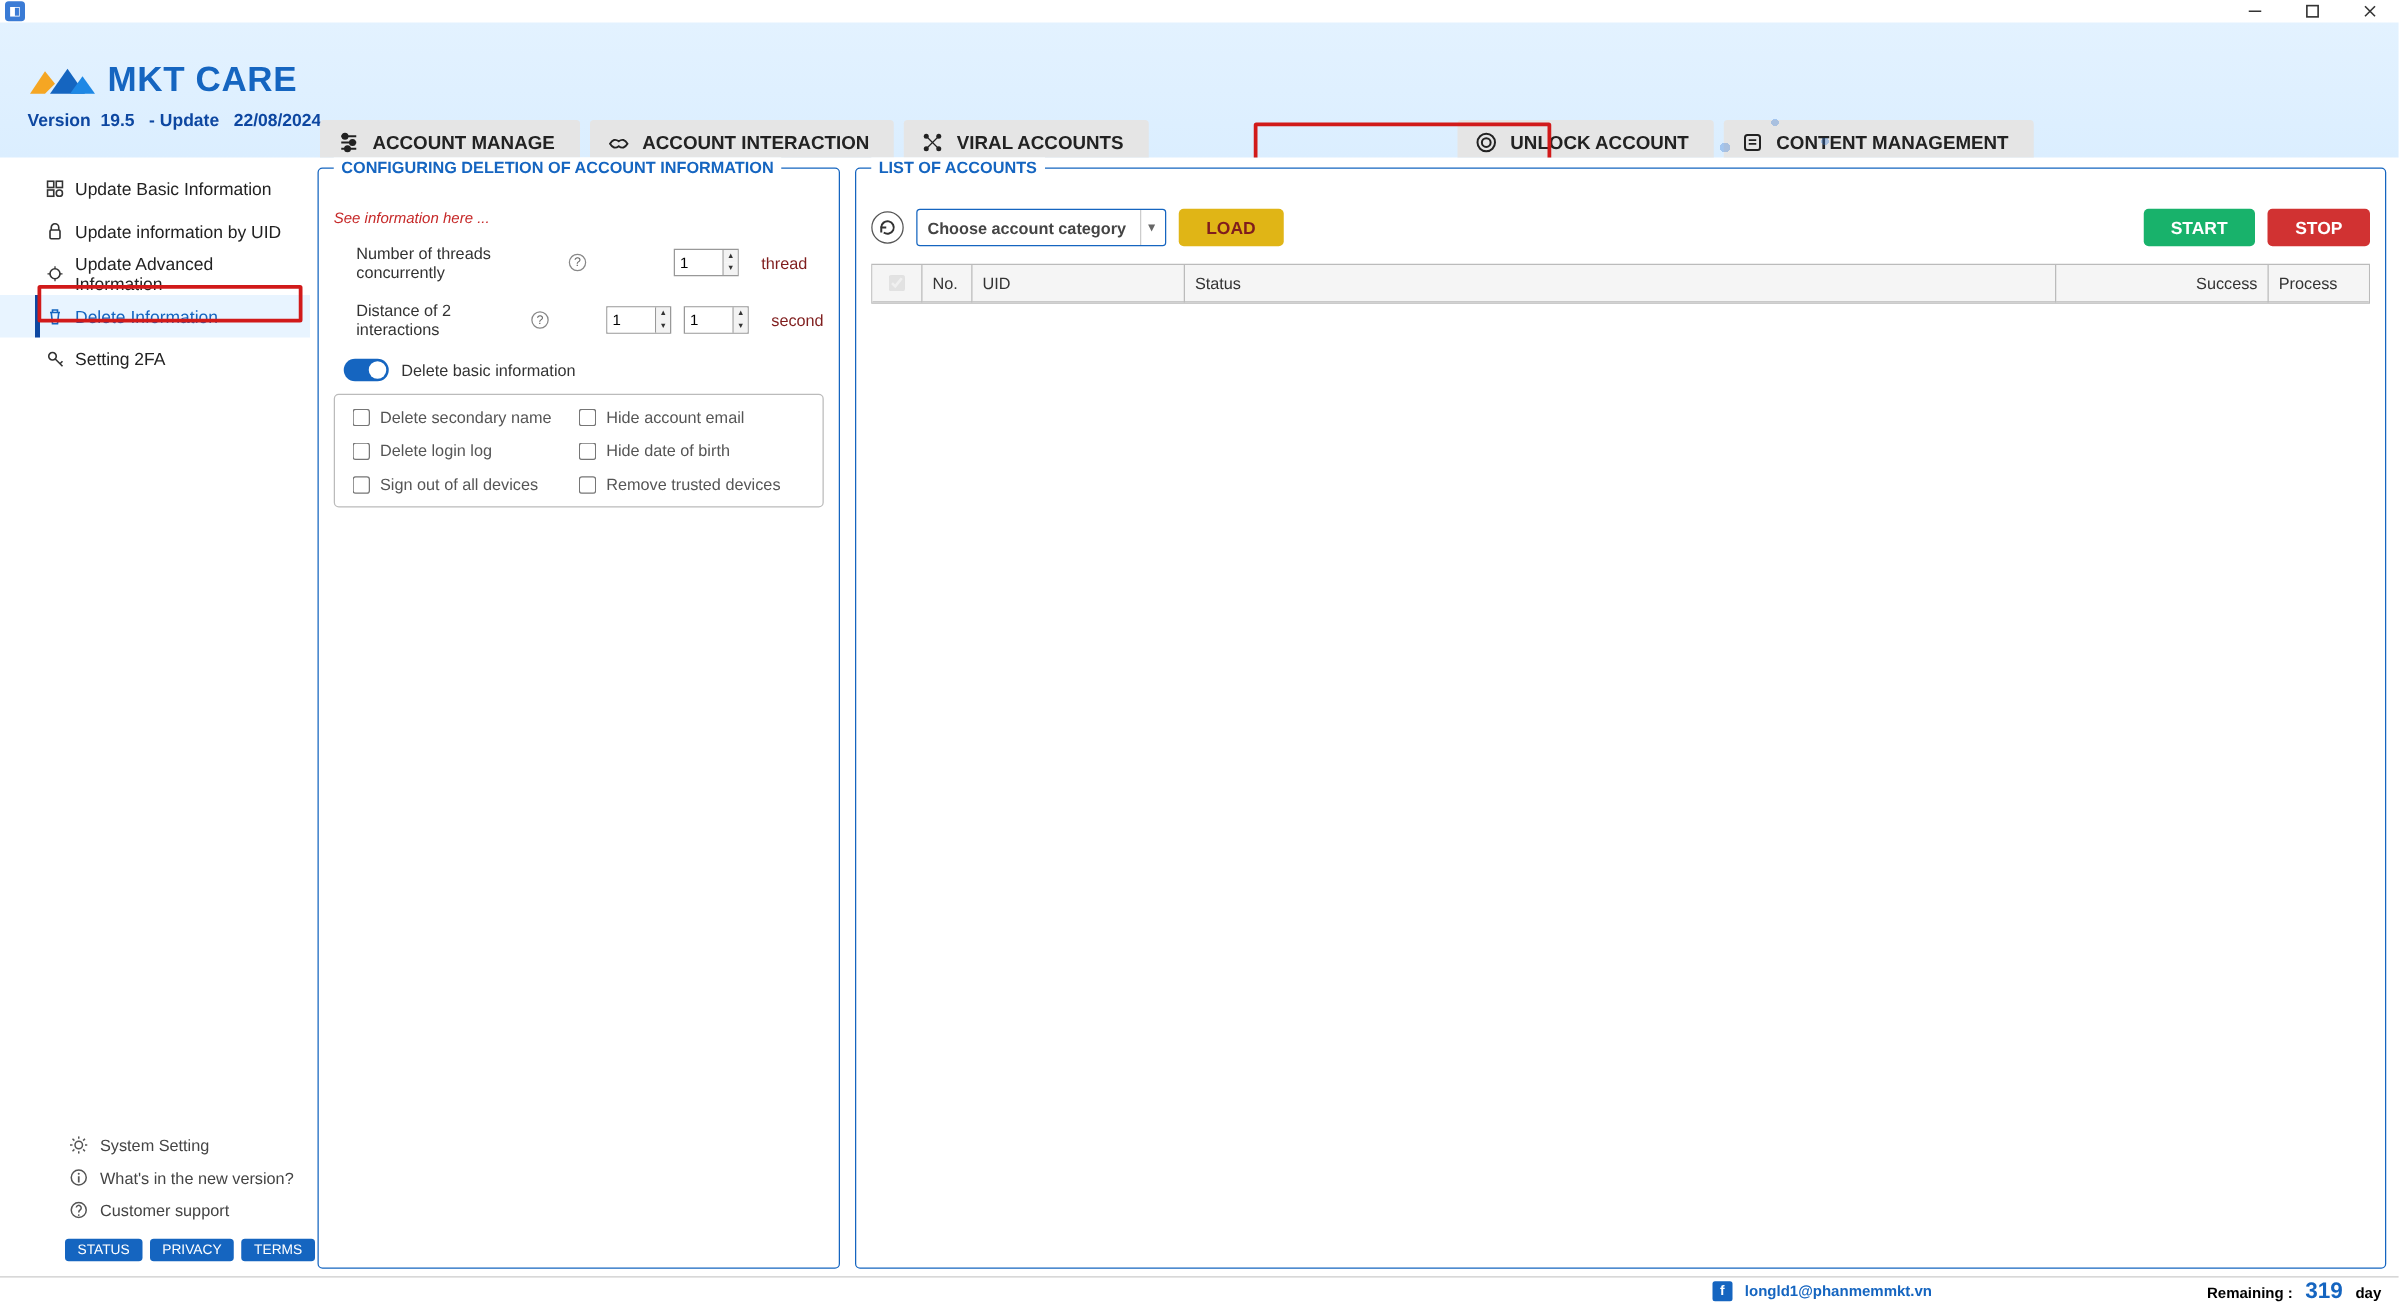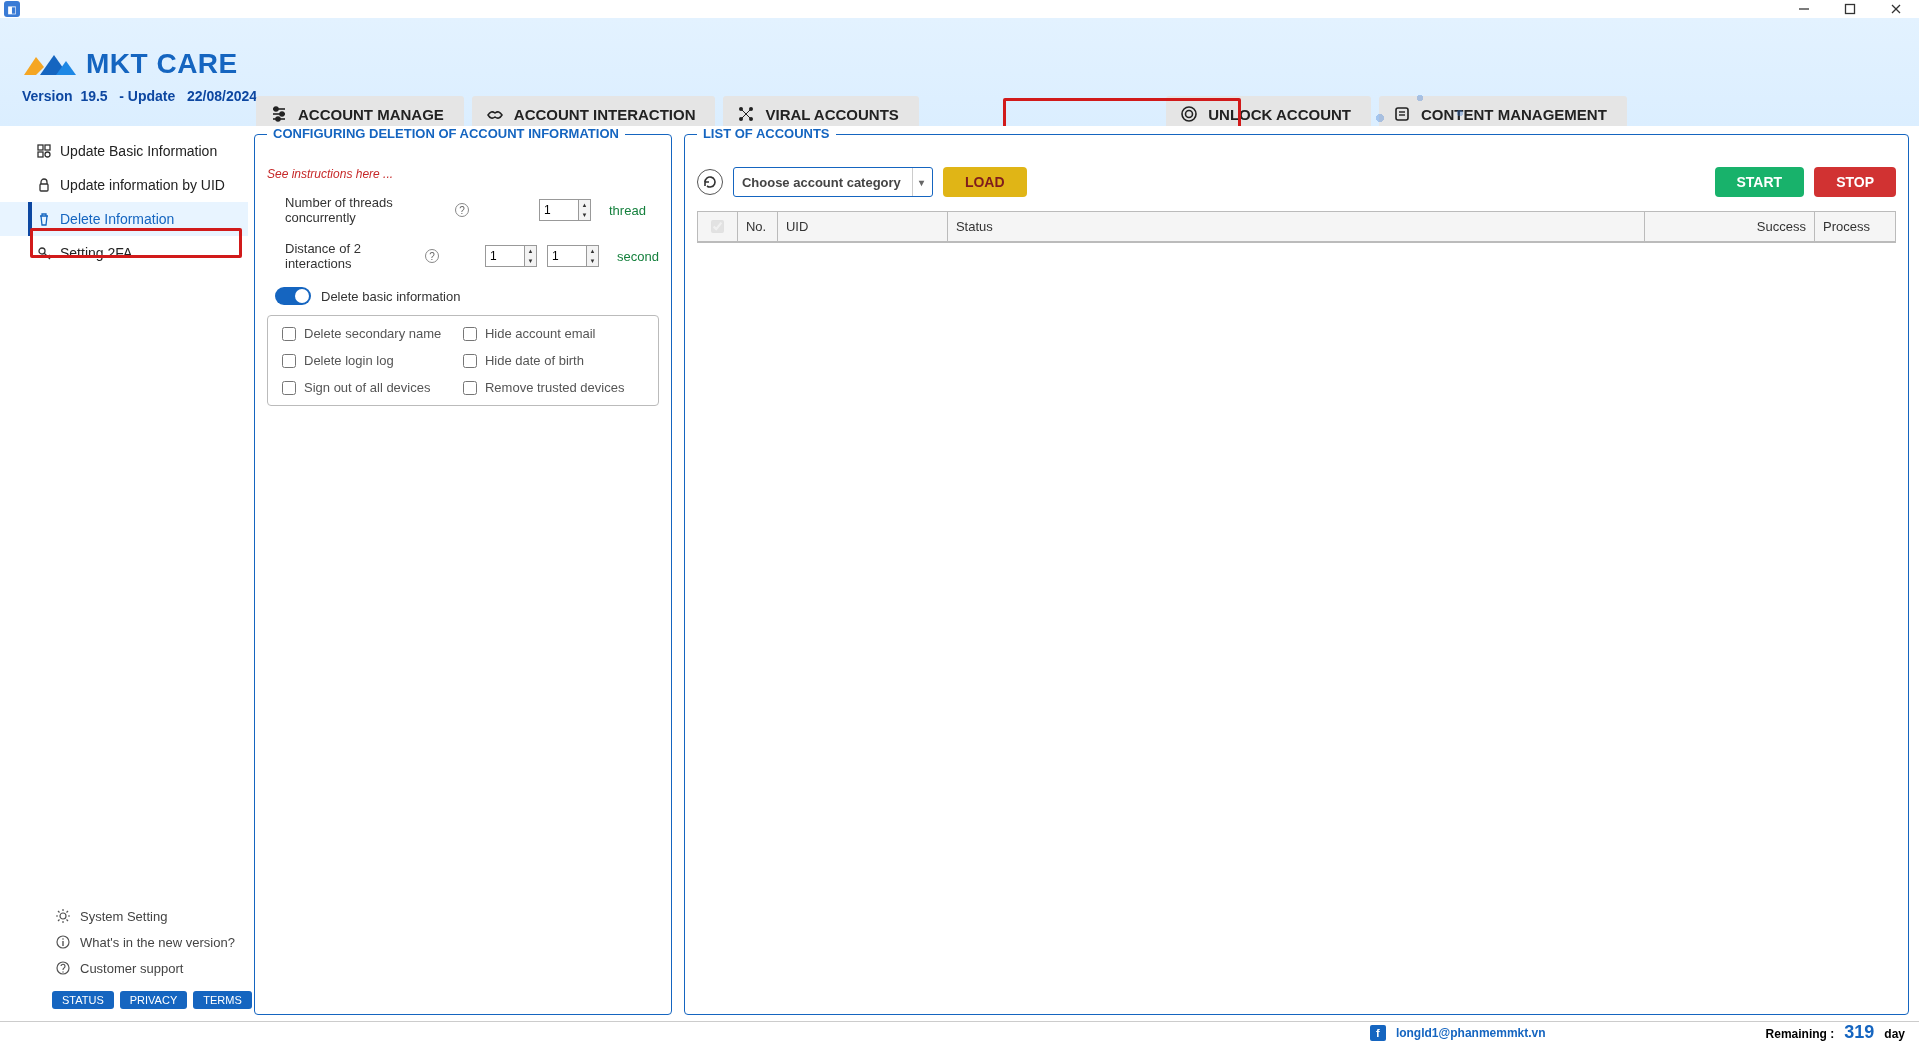--- a/index.html
+++ b/index.html
@@ -55,21 +55,21 @@
 .panel{ border:1px solid #1565c0; border-radius:4px; position:relative; padding:32px 12px 12px 12px; height:100%; }
 .panel-title{ position:absolute; top:-9px; left:12px; background:#fff; padding:0 6px; font-size:13px; font-weight:700; color:#1565c0; }
 .instructions{ color:#c62828; font-style:italic; font-size:12px; margin-bottom:14px; }
 .cfg-row{ display:flex; align-items:center; gap:10px; margin:10px 0 16px 18px; font-size:13px; color:#333; }
 .cfg-row .lbl{ width:160px; }
 .help{ width:14px;height:14px;border:1px solid #888;border-radius:50%; font-size:10px; display:flex;align-items:center;justify-content:center;color:#666; }
 .spin{ width:52px; height:22px; border:1px solid #999; display:flex; align-items:stretch; }
 .spin input{ width:38px; border:none; padding:0 4px; font-size:12px; }
 .spin .arrows{ width:14px; display:flex; flex-direction:column; border-left:1px solid #999; }
 .spin .arrows div{ flex:1; font-size:6px; display:flex; align-items:center; justify-content:center; background:#f3f3f3; cursor:pointer; }
-.unit{ font-size:13px; color:#15803d; margin-left:8px; }
+.unit{ font-size:13px; color:#7f1d1d; margin-left:8px; }
 
 .toggle-row{ display:flex; align-items:center; gap:10px; margin:4px 0 10px 8px; }
 .toggle{ width:36px; height:18px; background:#1565c0; border-radius:9px; position:relative; cursor:pointer; }
 .toggle::after{ content:""; position:absolute; right:2px; top:2px; width:14px; height:14px; background:#fff; border-radius:50%; }
 .toggle-label{ font-size:13px; color:#333; }
 
 .check-box{ border:1px solid #bbb; border-radius:4px; padding:10px 14px; margin-top:6px; }
 .check-grid{ display:grid; grid-template-columns:1fr 1fr; row-gap:12px; }
 .check-grid label{ display:flex; align-items:center; gap:8px; font-size:13px; color:#555; cursor:pointer; }
 .check-grid input[type=checkbox]{ width:14px;height:14px; }
@@ -243,20 +243,32 @@
         <span class="label">Update Basic Information</span>
       </div>
       <div class="side-item">
         <span class="sicon">
             <svg width="14" height="14">
               <rect x="3" y="6" width="8" height="7" rx="1" fill="none" stroke="#333" stroke-width="1.3"></rect>
               <path d="M4 6 V4 a3 3 0 0 1 6 0 V6" fill="none" stroke="#333" stroke-width="1.3"></path>
             </svg>
           </span>
         <span class="label">Update information by UID</span>
+      </div>
+      <div class="side-item">
+        <span class="sicon">
+            <svg width="14" height="14">
+              <circle cx="7" cy="7" r="4" fill="none" stroke="#333" stroke-width="1.3"></circle>
+              <line x1="7" y1="1" x2="7" y2="3" stroke="#333"></line>
+              <line x1="7" y1="11" x2="7" y2="13" stroke="#333"></line>
+              <line x1="1" y1="7" x2="3" y2="7" stroke="#333"></line>
+              <line x1="11" y1="7" x2="13" y2="7" stroke="#333"></line>
+            </svg>
+          </span>
+        <span class="label">Update Advanced Information</span>
       </div>
       <div class="side-item active">
         <span class="sicon">
             <svg width="14" height="14">
               <path d="M3 4 h8 M5 4 V2 h4 V4 M4 4 l1 9 h4 l1 -9" fill="none" stroke="#1565c0" stroke-width="1.3"></path>
             </svg>
           </span>
         <span class="label">Delete Information</span>
       </div>
       <div class="side-item">
@@ -309,21 +321,21 @@
         <div class="pill">STATUS</div>
         <div class="pill">PRIVACY</div>
         <div class="pill">TERMS</div>
       </div>
     </div>
   </div>
 
   <div class="center">
     <div class="panel">
       <div class="panel-title">CONFIGURING DELETION OF ACCOUNT INFORMATION</div>
-      <div class="instructions">See instructions here ...</div>
+      <div class="instructions">See information here ...</div>
 
       <div class="cfg-row">
         <span class="lbl">Number of threads concurrently</span>
         <span class="help">?</span>
         <span style="width:50px"></span>
         <div class="spin">
           <input value="1" style="">
           <div class="arrows">
               <div>▲</div>
               <div>▼</div>

